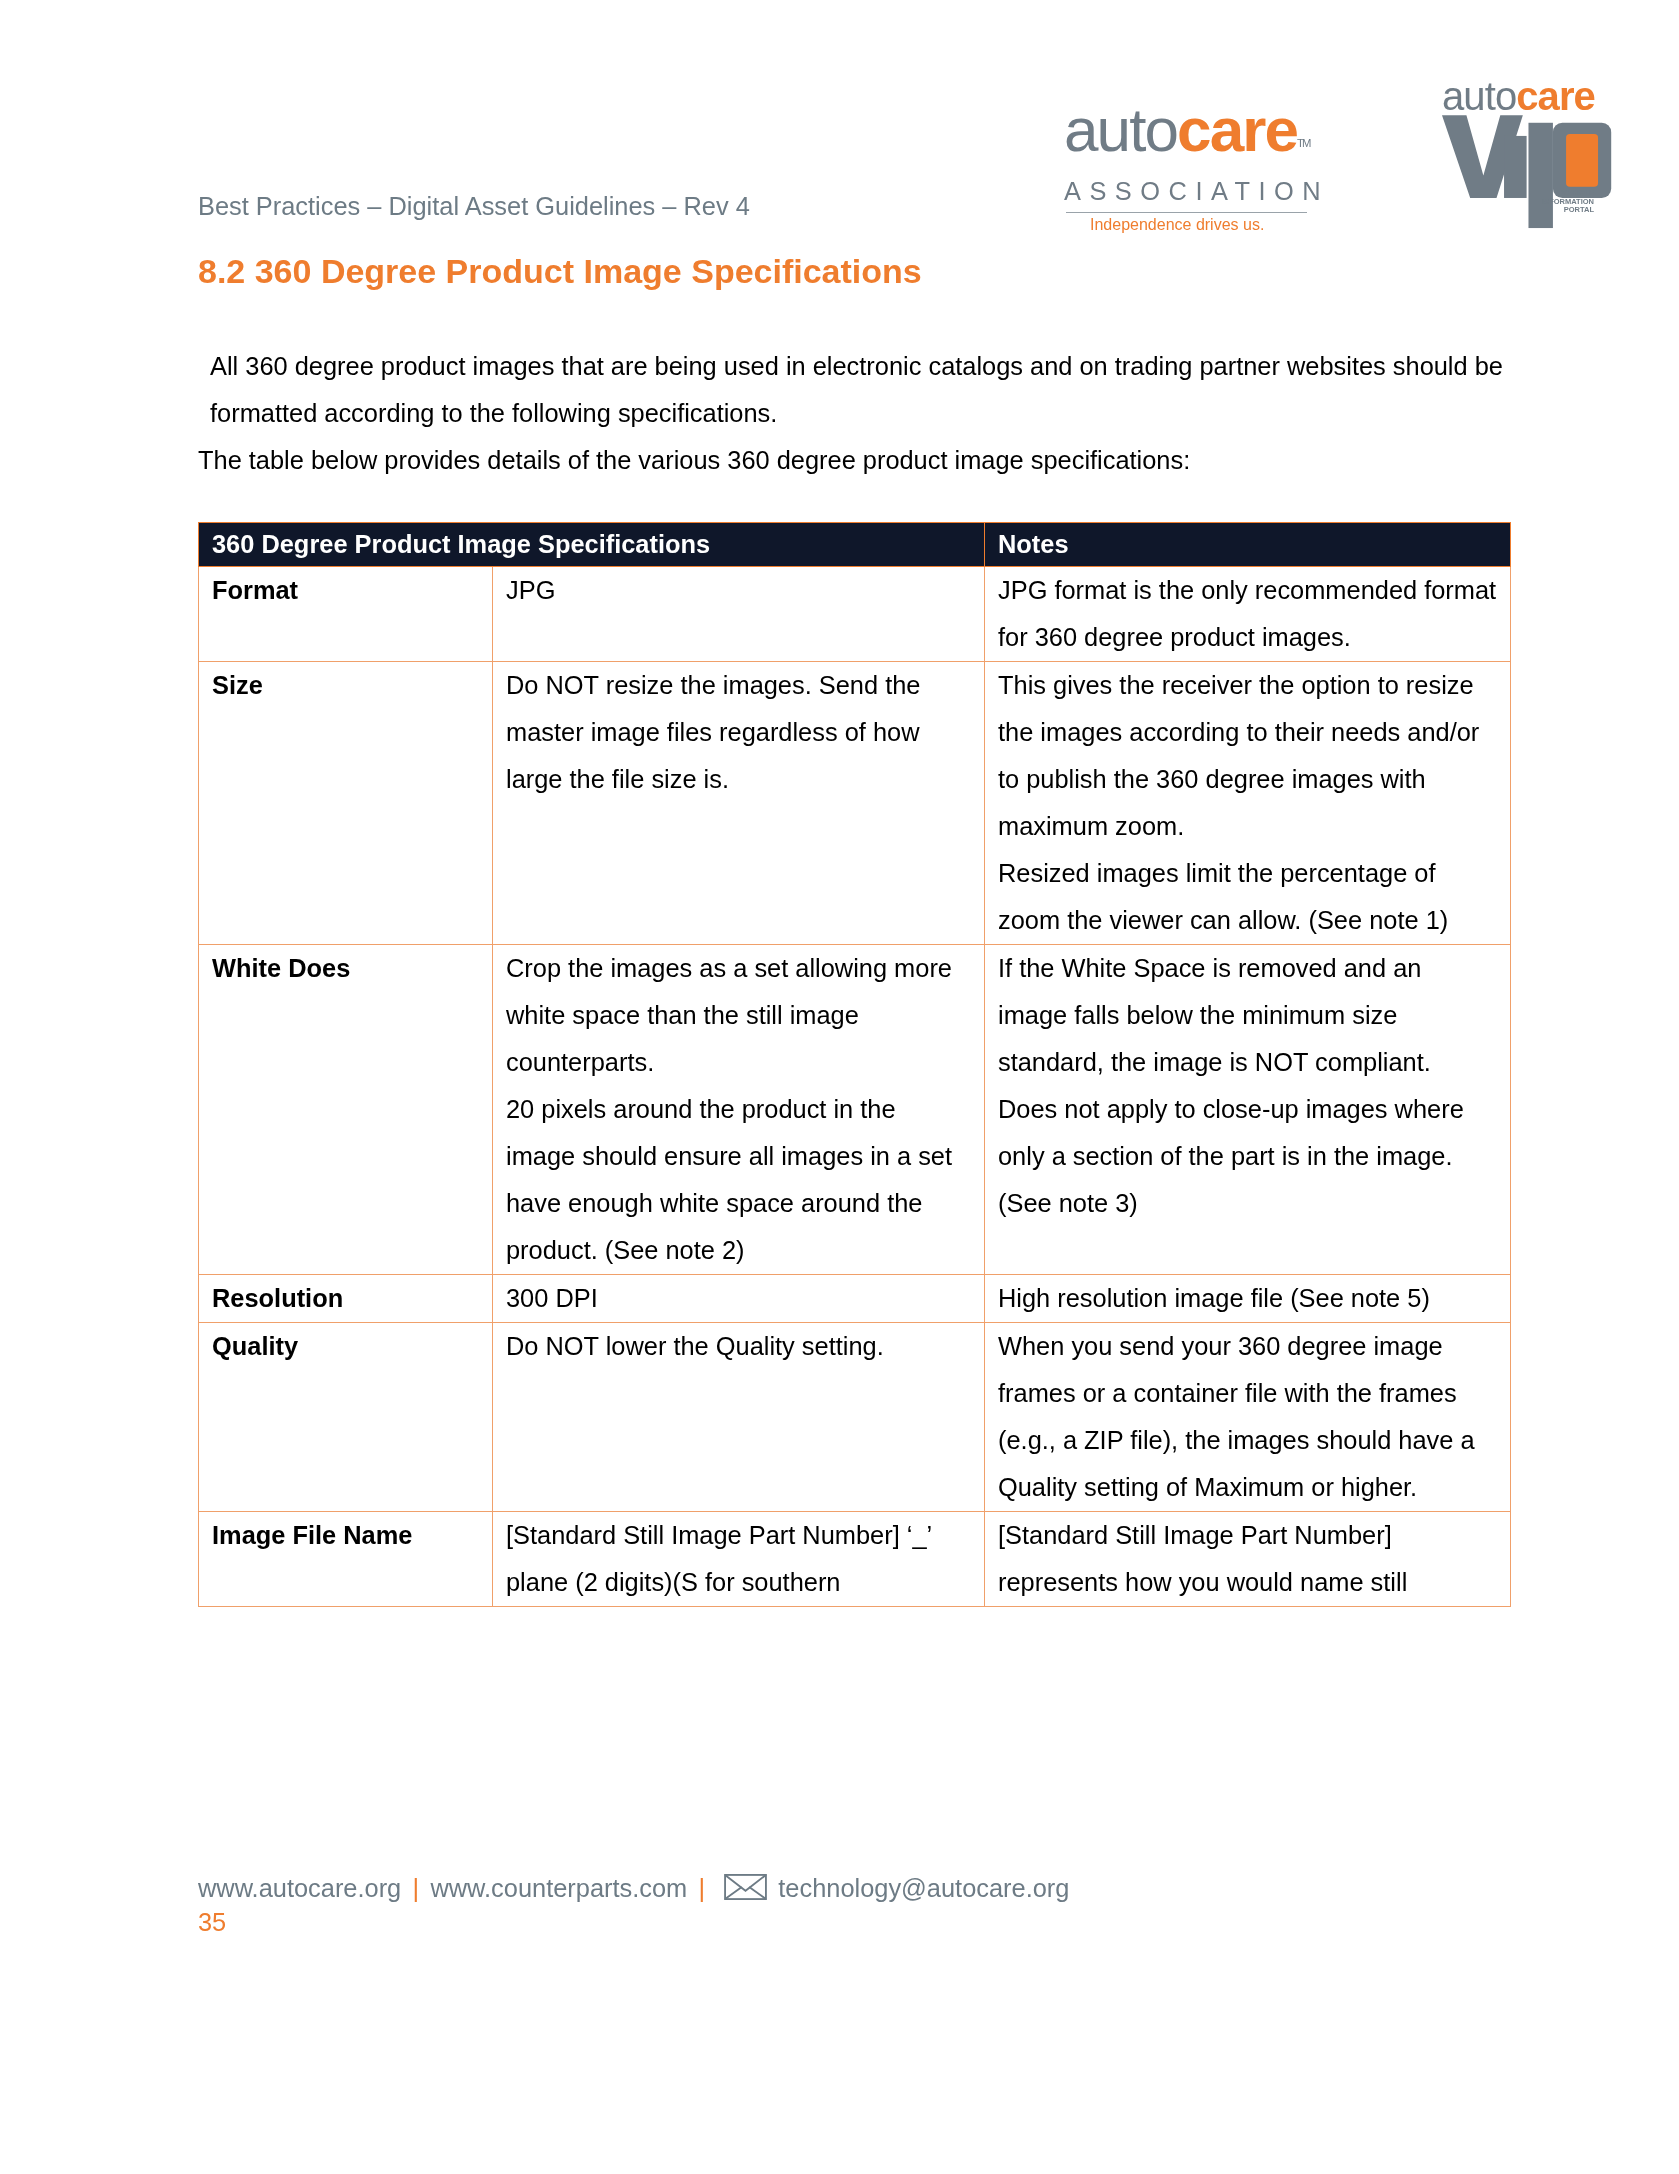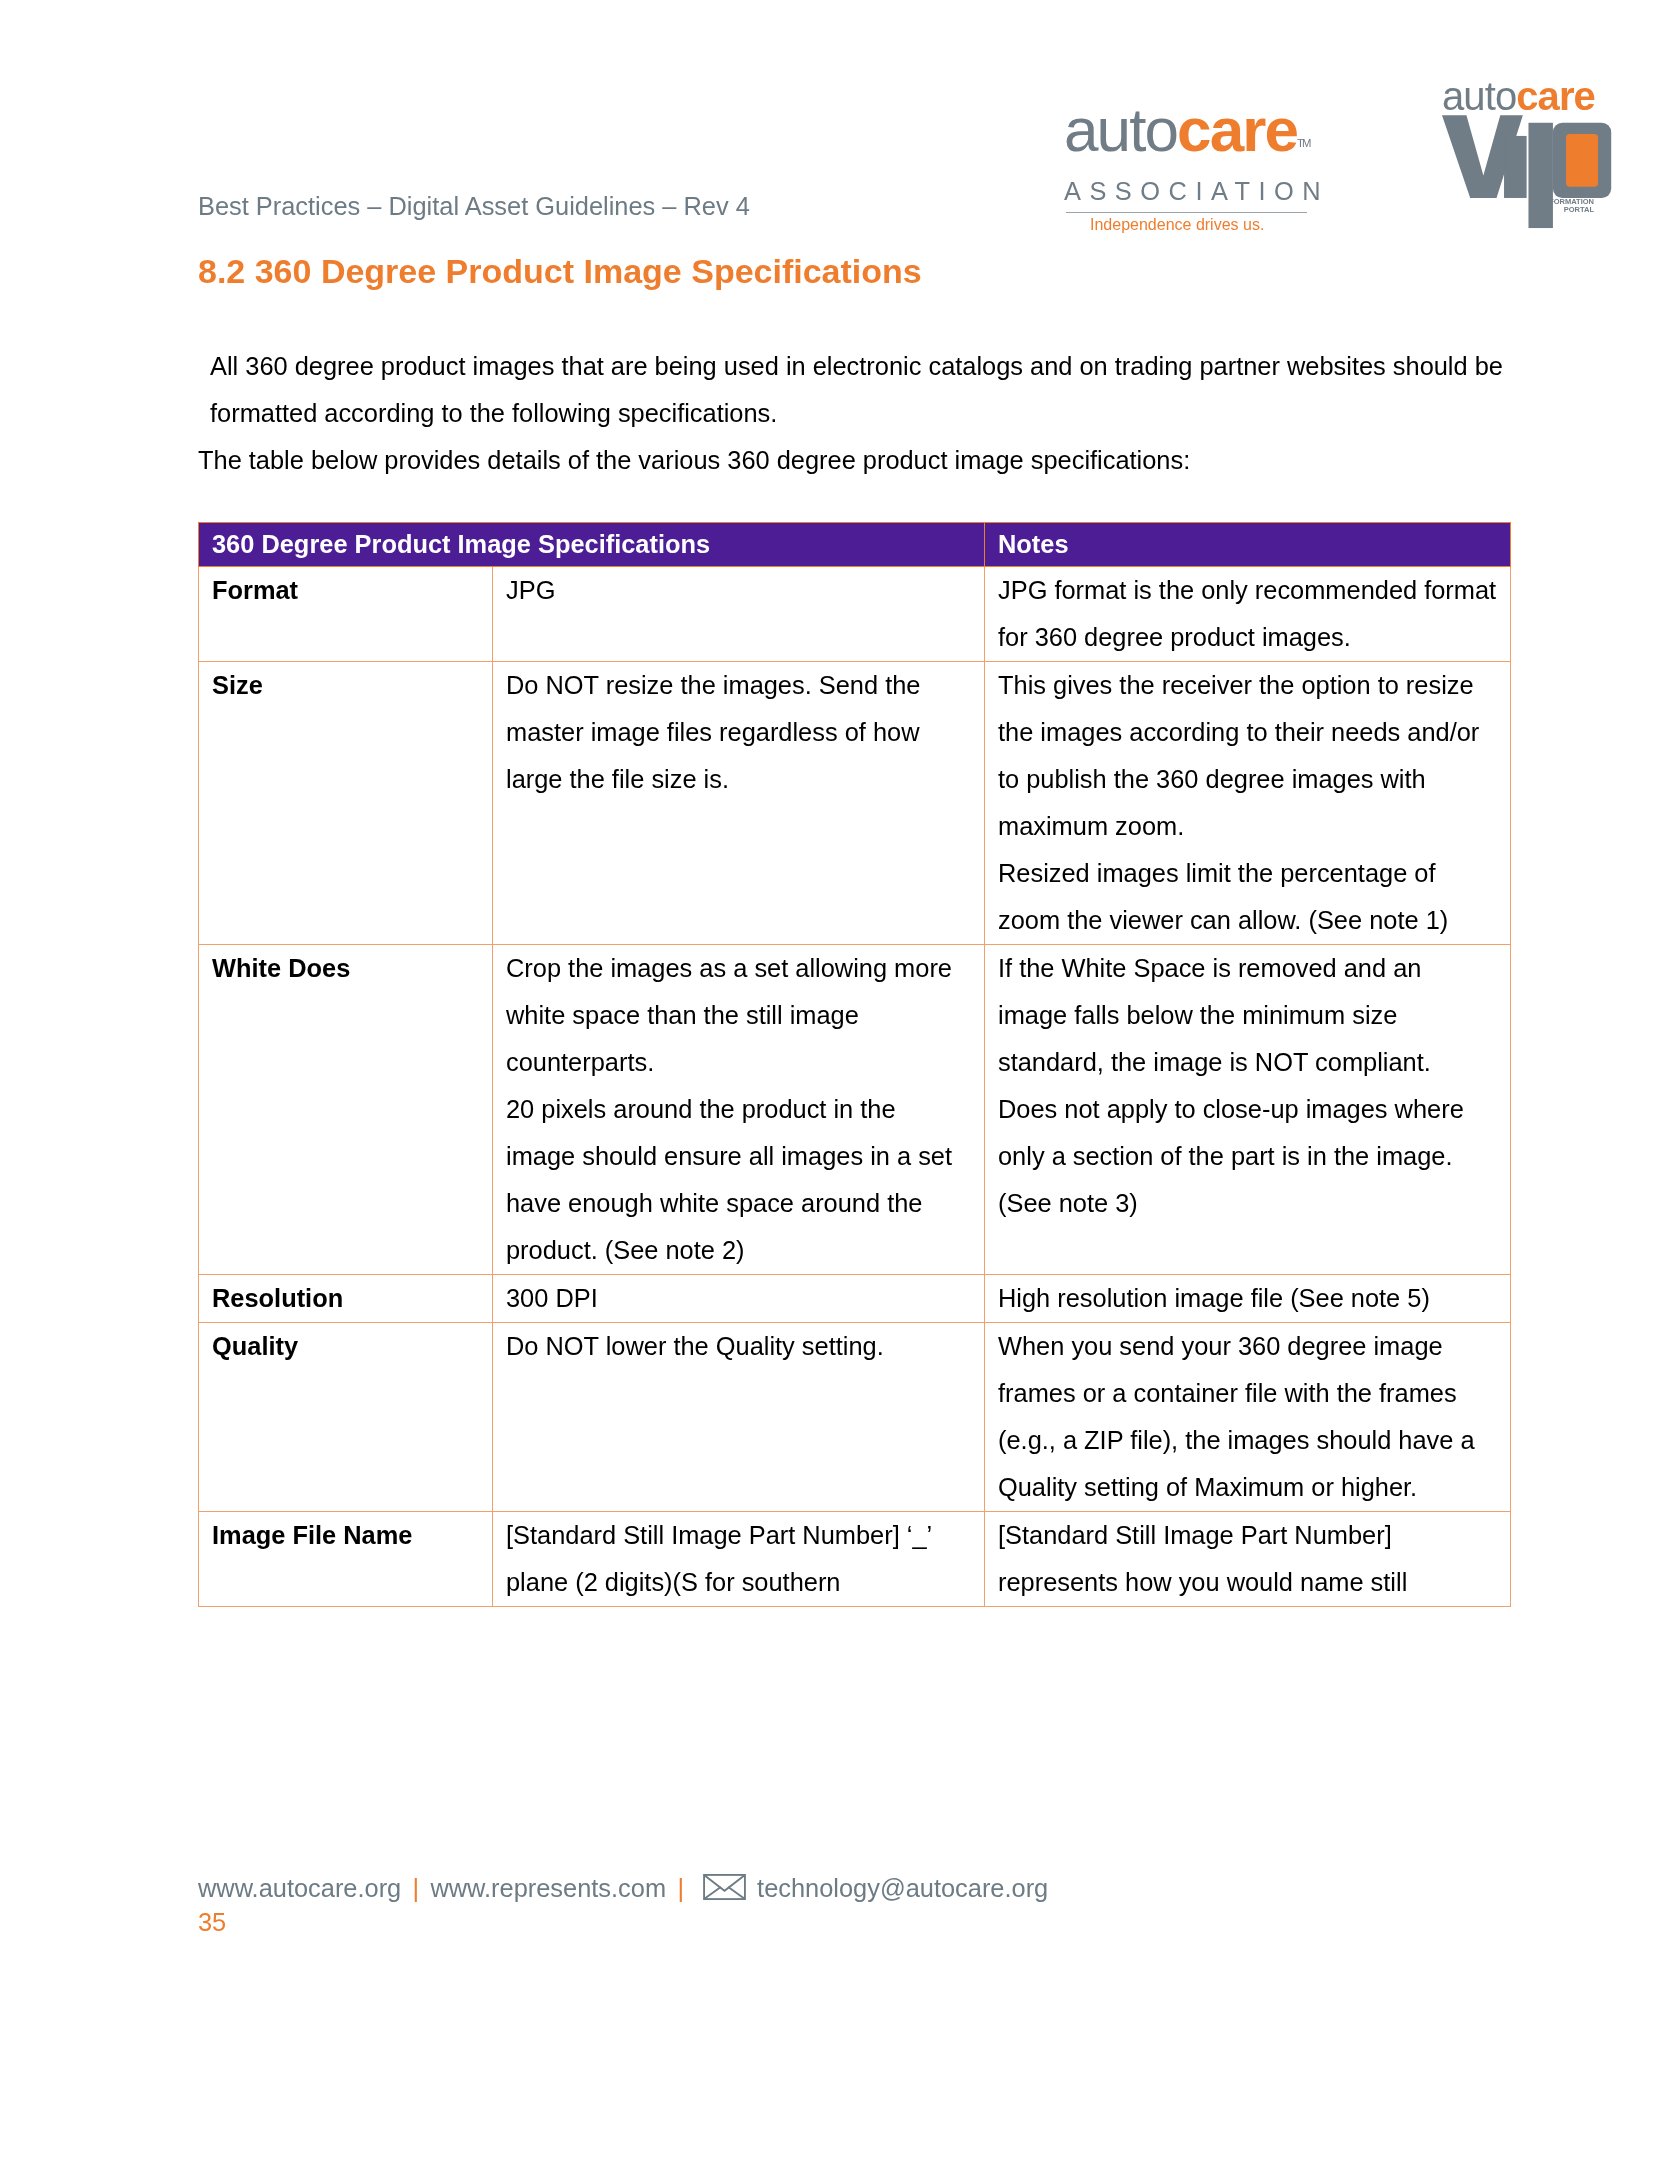--- a/index.html
+++ b/index.html
@@ -17,21 +17,21 @@
   .logo-vip .word { font-size: 40px; letter-spacing: -0.9px; line-height: 38px; }
   .logo-vip .auto { color: #707c86; }
   .logo-vip .care { color: #ef7d2e; font-weight: bold; }
   .logo-vip svg { position: absolute; left: 0; top: 38px; }
   .logo-vip .portal { position: absolute; right: 36px; top: 112px; text-align: right; font-size: 7.5px; font-weight: bold; color: #707c86; line-height: 8.5px; }
   h1.section-title { position: absolute; left: 198px; top: 252px; margin: 0; font-size: 34px; font-weight: bold; color: #ef7d2e; text-align: center; }
   .intro { position: absolute; left: 198px; top: 331px; width: 1318px; font-size: 25.4px; line-height: 47px; }
   .intro2 { position: absolute; left: 198px; top: 446px; font-size: 25.4px; }
   table.specs { position: absolute; left: 198px; top: 522px; width: 1313px; border-collapse: collapse; font-size: 25.4px; }
   table.specs th, table.specs td { border: 1.9px solid #f0a06a; vertical-align: top; text-align: left; padding: 0 13px; line-height: 47px; }
-  table.specs thead th { background: #4c1d95; color: #fff; font-weight: bold; line-height: 43px; border-color: #ef7d2e; }
+  table.specs thead th { background: #0f172a; color: #fff; font-weight: bold; line-height: 43px; border-color: #ef7d2e; }
   table.specs thead th.h-notes { border-left: 1.9px solid #f6b98e; }
   td.label { font-weight: bold; width: 267px; }
   td.value { width: 465px; }
   .footer { position: absolute; left: 198px; top: 1874px; font-size: 25.4px; color: #6d7b85; }
   .footer .sep { color: #ef7d2e; margin: 0 11.3px; }
   .footer .mail { display: inline-block; vertical-align: middle; margin: 0 11.3px 0 7.5px; }
   .page-num { position: absolute; left: 198px; top: 1908px; font-size: 25.4px; color: #ef7d2e; text-align: right; }
 </style>
 </head>
 <body>
@@ -127,21 +127,21 @@
           <div>[Standard Still Image Part Number] ‘_’ plane (2 digits)(S for southern</div>
         </td>
         <td class="notes">
           <div>[Standard Still Image Part Number] represents how you would name still</div>
         </td>
       </tr>
     </tbody>
 </table>
 
 <div class="footer">
-  <span>www.autocare.org</span><span class="sep">|</span><span>www.represents.com</span><span class="sep">|</span><span class="mail"><svg width="43" height="26" viewBox="0 0 46 28">
+  <span>www.autocare.org</span><span class="sep">|</span><span>www.counterparts.com</span><span class="sep">|</span><span class="mail"><svg width="43" height="26" viewBox="0 0 46 28">
         <rect x="1" y="1" width="44" height="26" fill="none" stroke="#6d7b85" stroke-width="2"></rect>
         <polyline points="1,1 23,18 45,1" fill="none" stroke="#6d7b85" stroke-width="2"></polyline>
         <polyline points="1,27 19,14" fill="none" stroke="#6d7b85" stroke-width="2"></polyline>
         <polyline points="45,27 27,14" fill="none" stroke="#6d7b85" stroke-width="2"></polyline>
       </svg></span><span>technology@autocare.org</span>
 </div>
 <div class="page-num">35</div>
 
 
 </body></html>

